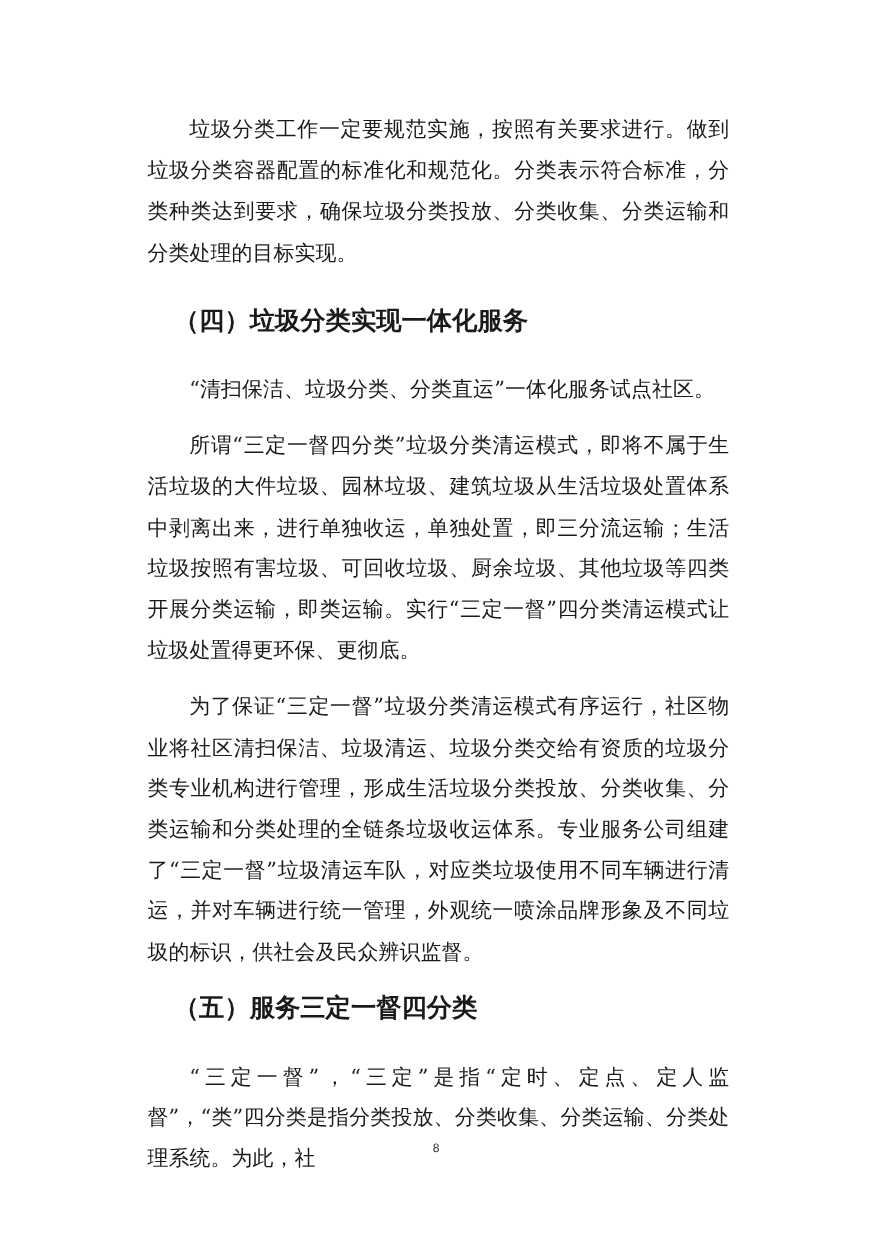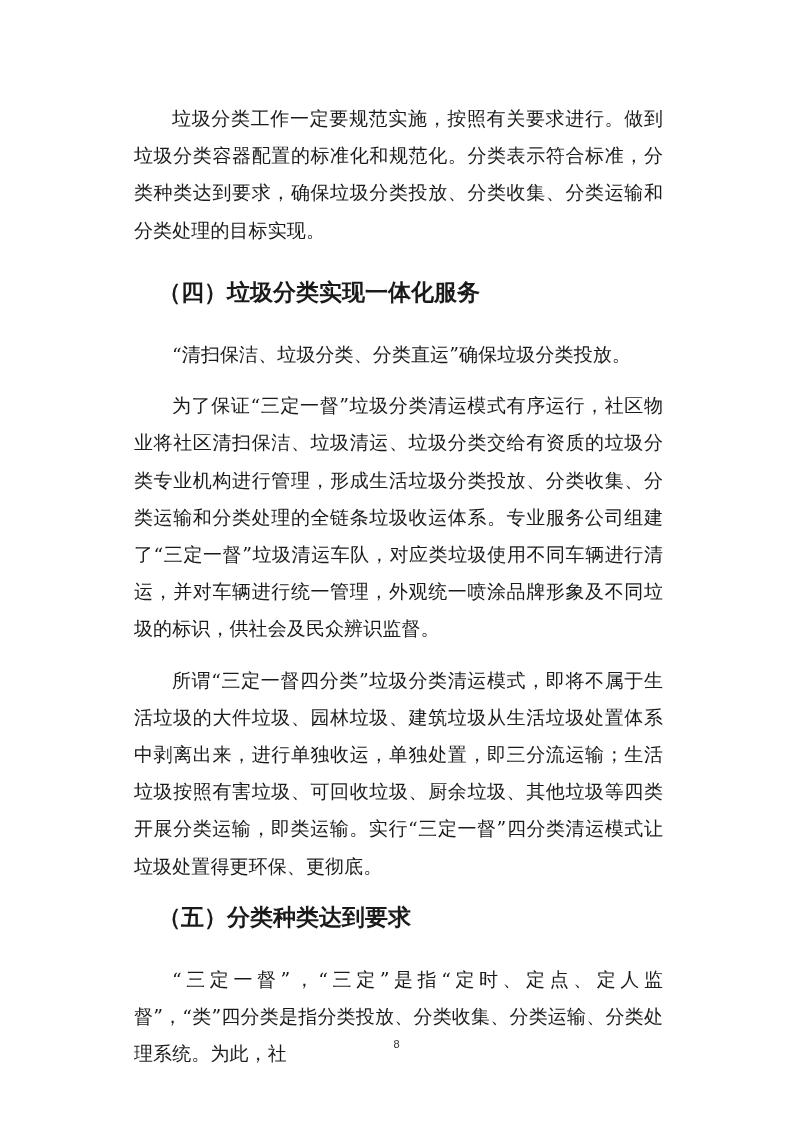--- a/index.html
+++ b/index.html
@@ -52,25 +52,25 @@
   }
 </style>
 </head>
 <body>
 
 <div class="page">
   <p class="para gap-after-para">垃圾分类工作一定要规范实施，按照有关要求进行。做到垃圾分类容器配置的标准化和规范化。分类表示符合标准，分类种类达到要求，确保垃圾分类投放、分类收集、分类运输和分类处理的目标实现。</p>
 
   <p class="heading gap-after-heading">（四）垃圾分类实现一体化服务</p>
 
-  <p class="para">“清扫保洁、垃圾分类、分类直运”确保垃圾分类投放。</p>
+  <p class="para">“清扫保洁、垃圾分类、分类直运”一体化服务试点社区。</p>
+
+  <p class="para">所谓“三定一督四分类”垃圾分类清运模式，即将不属于生活垃圾的大件垃圾、园林垃圾、建筑垃圾从生活垃圾处置体系中剥离出来，进行单独收运，单独处置，即三分流运输；生活垃圾按照有害垃圾、可回收垃圾、厨余垃圾、其他垃圾等四类开展分类运输，即类运输。实行“三定一督”四分类清运模式让垃圾处置得更环保、更彻底。</p>
 
   <p class="para">为了保证“三定一督”垃圾分类清运模式有序运行，社区物业将社区清扫保洁、垃圾清运、垃圾分类交给有资质的垃圾分类专业机构进行管理，形成生活垃圾分类投放、分类收集、分类运输和分类处理的全链条垃圾收运体系。专业服务公司组建了“三定一督”垃圾清运车队，对应类垃圾使用不同车辆进行清运，并对车辆进行统一管理，外观统一喷涂品牌形象及不同垃圾的标识，供社会及民众辨识监督。</p>
 
-  <p class="para">所谓“三定一督四分类”垃圾分类清运模式，即将不属于生活垃圾的大件垃圾、园林垃圾、建筑垃圾从生活垃圾处置体系中剥离出来，进行单独收运，单独处置，即三分流运输；生活垃圾按照有害垃圾、可回收垃圾、厨余垃圾、其他垃圾等四类开展分类运输，即类运输。实行“三定一督”四分类清运模式让垃圾处置得更环保、更彻底。</p>
 
-
-  <p class="heading gap-after-heading">（五）分类种类达到要求</p>
+  <p class="heading gap-after-heading">（五）服务三定一督四分类</p>
 
   <p class="para">“三定一督”，“三定”是指“定时、定点、定人监督”，“类”四分类是指分类投放、分类收集、分类运输、分类处理系统。为此，社</p>
 </div>
 
 <div class="page-number">8</div>
 
 </body></html>

